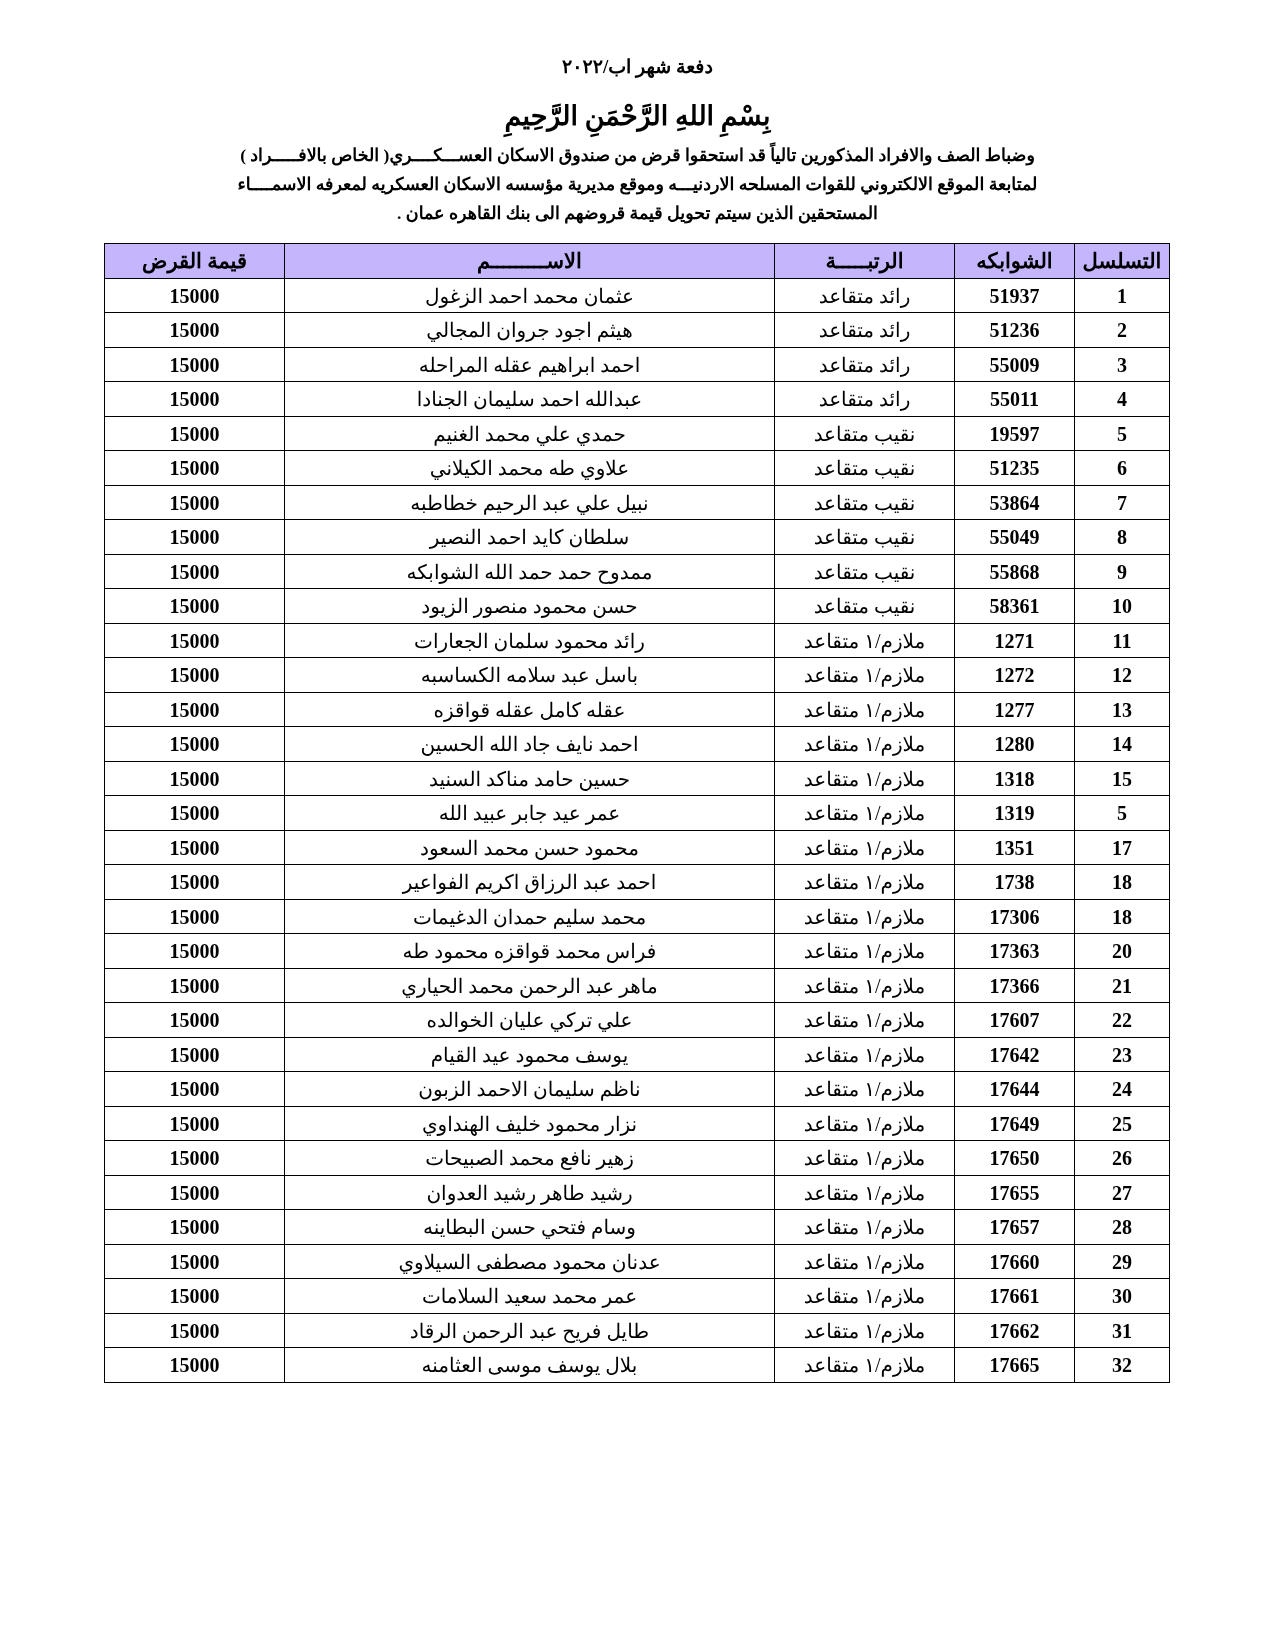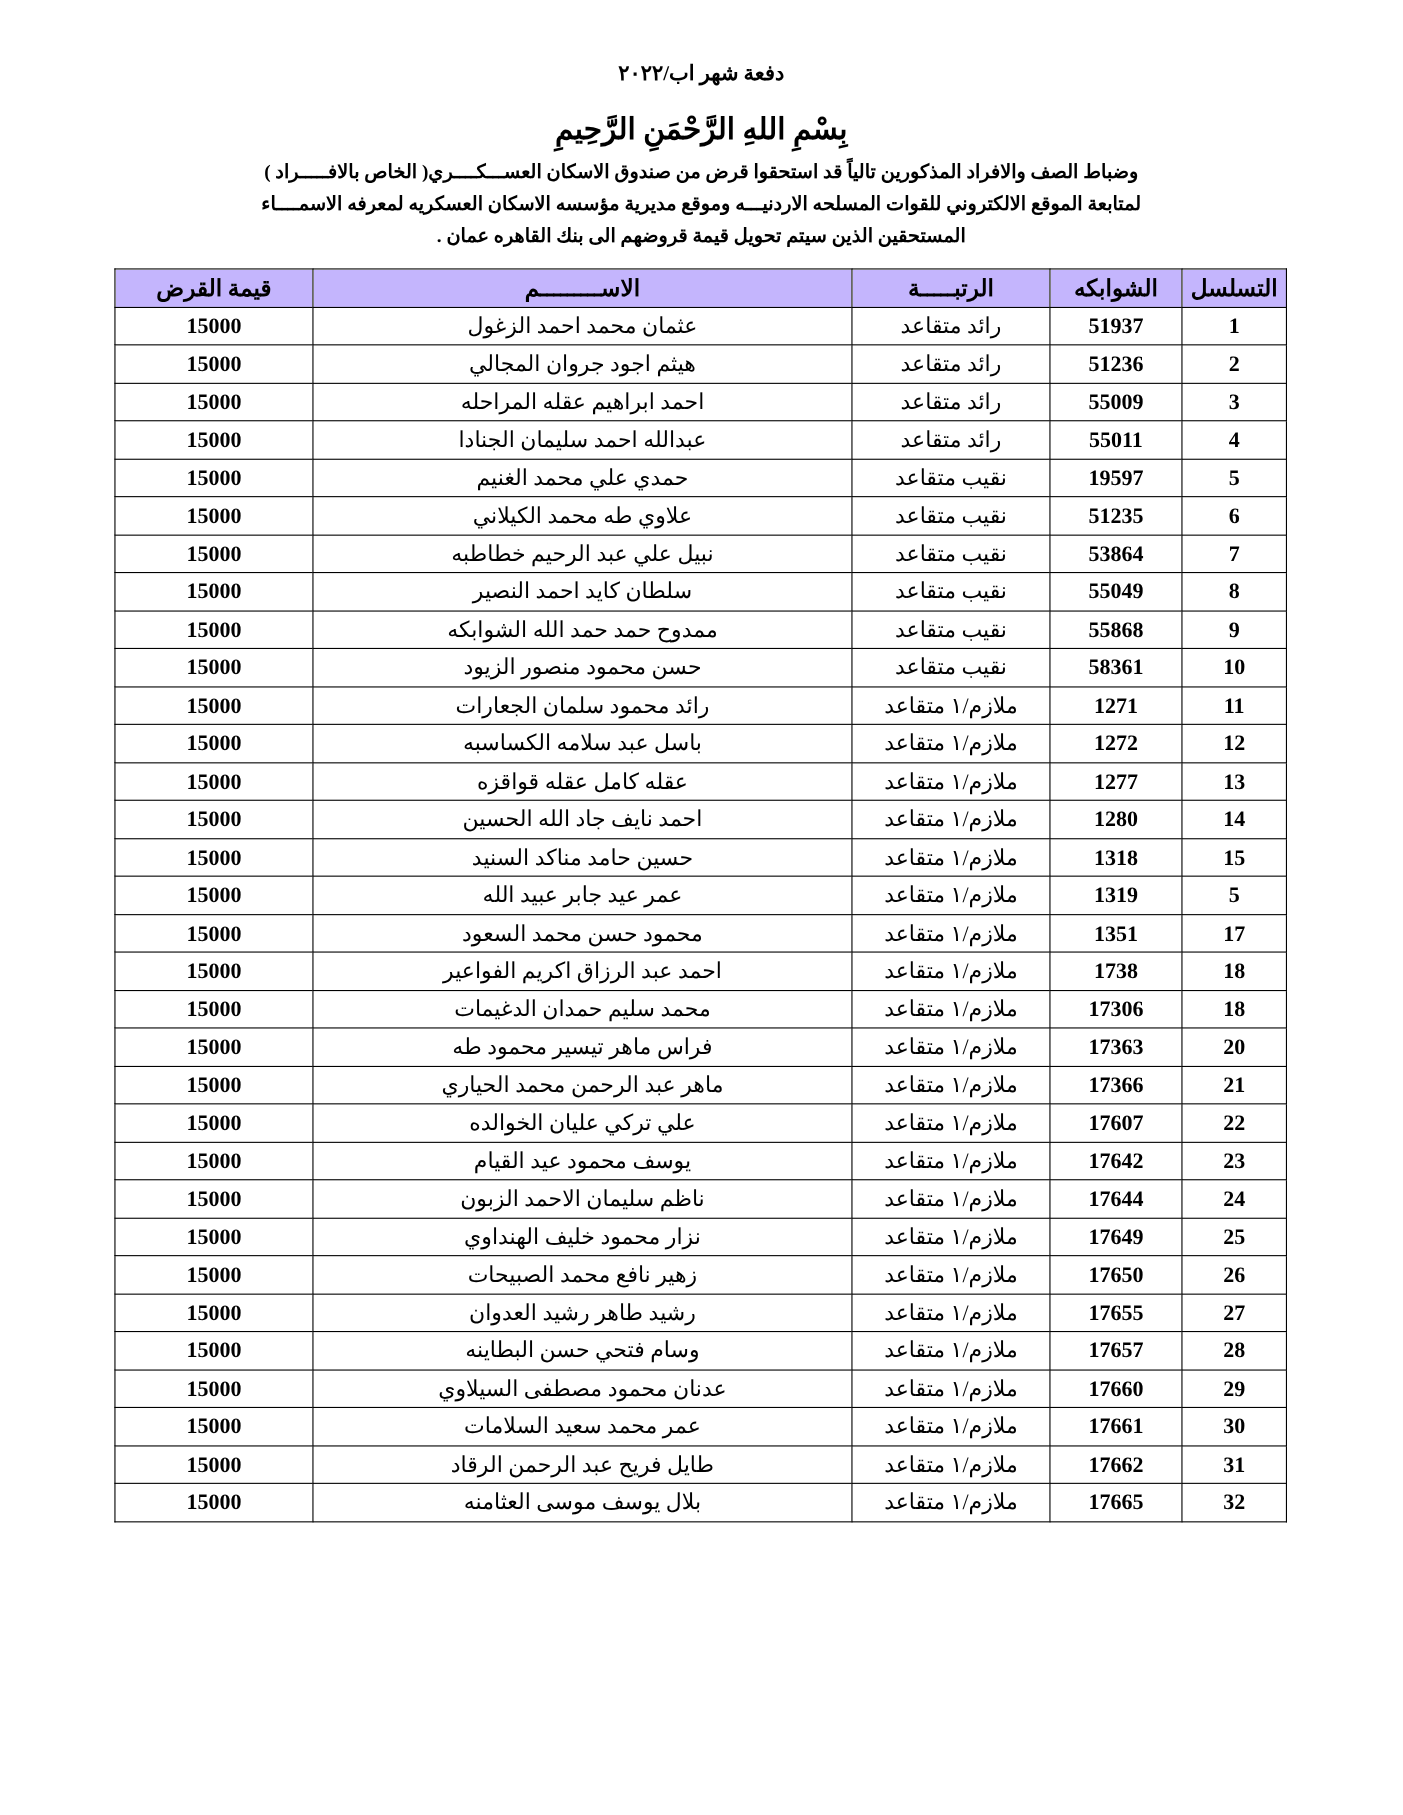--- a/index.html
+++ b/index.html
@@ -251,21 +251,21 @@
           <td class="serial">18</td>
           <td class="number">17306</td>
           <td class="rank">ملازم/١ متقاعد</td>
           <td class="name">محمد سليم حمدان الدغيمات</td>
           <td class="loan">15000</td>
         </tr>
         <tr>
           <td class="serial">20</td>
           <td class="number">17363</td>
           <td class="rank">ملازم/١ متقاعد</td>
-          <td class="name">فراس ماهر تيسير محمود طه</td>
+          <td class="name">فراس محمد قواقزه محمود طه</td>
           <td class="loan">15000</td>
         </tr>
         <tr>
           <td class="serial">21</td>
           <td class="number">17366</td>
           <td class="rank">ملازم/١ متقاعد</td>
           <td class="name">ماهر عبد الرحمن محمد الحياري</td>
           <td class="loan">15000</td>
         </tr>
         <tr>

